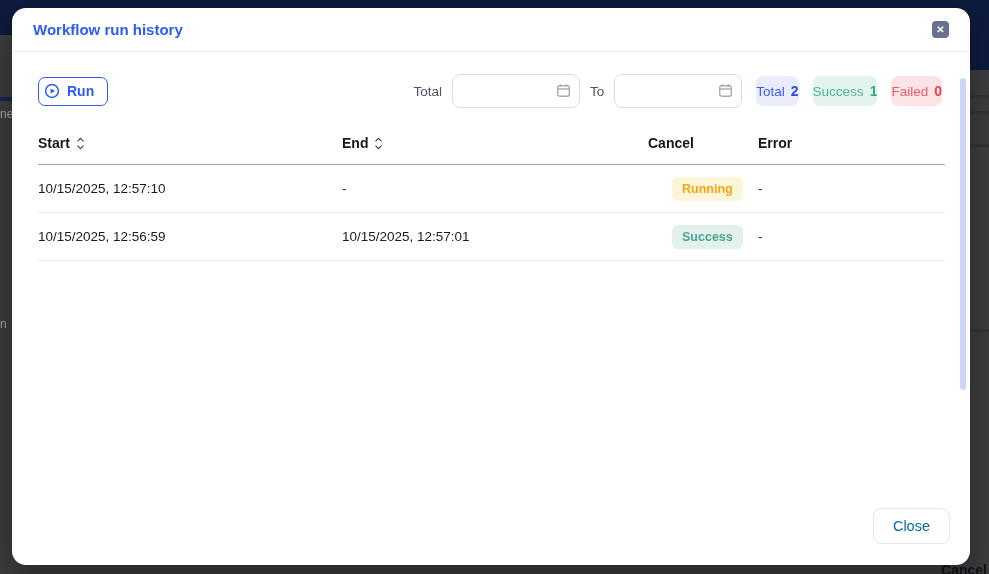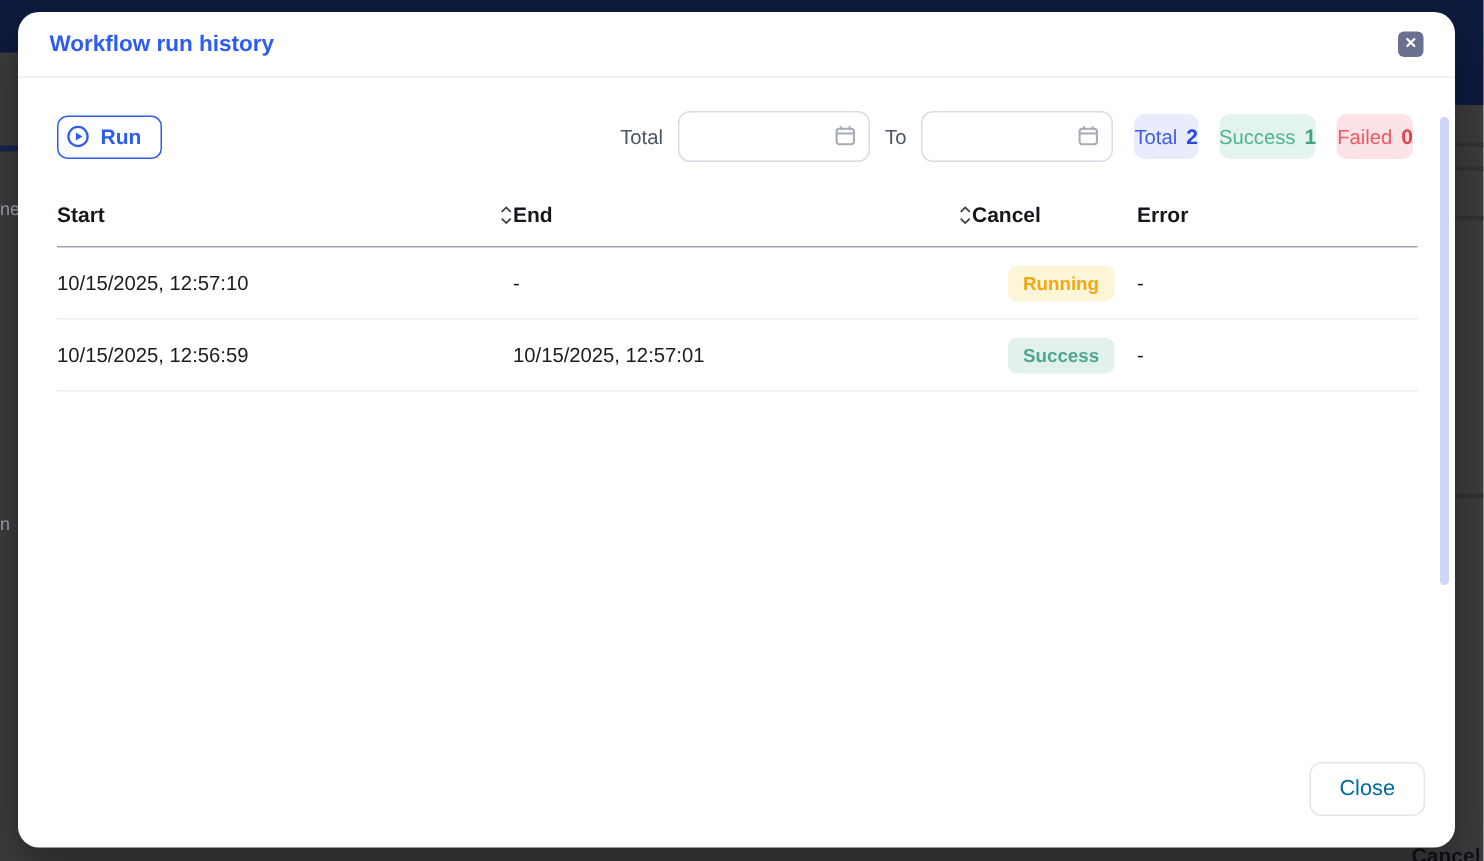--- a/index.html
+++ b/index.html
@@ -9,21 +9,21 @@
     position: relative; overflow: hidden;
     background: #3d3d40;
     font-family: "Liberation Sans", sans-serif;
     -webkit-font-smoothing: antialiased;
   }
 
   
   .bg-topbar { position: absolute; top: 0; left: 0; width: 989px; height: 70px; background: #0d1b3e; }
   .bg-left-patch { position: absolute; top: 35px; left: 0; width: 12px; height: 35px; background: #3d3d40; }
   .bg-left-band { position: absolute; top: 97px; left: 0; width: 12px; height: 4px; background: #17244e; }
-  .bg-frag { position: absolute; color: #a3a7ad; font-size: 12px; line-height: 14px; margin-top: 25px; }
+  .bg-frag { position: absolute; color: #a3a7ad; font-size: 12px; line-height: 14px; }
   .bg-frag-ne { top: 107px; left: 0; }
   .bg-frag-n { top: 317px; left: 0; }
   .bg-rline { position: absolute; right: 0; width: 19px; height: 3px; background: #343437; }
   .bg-cancel { position: absolute; bottom: -4px; right: 2px; color: #111217; font-size: 14px; font-weight: 700; }
 
   
   .modal {
     position: absolute; left: 12px; top: 8px;
     width: 958px; height: 557px;
     background: #ffffff; border-radius: 14px;
@@ -76,21 +76,20 @@
   .badge-failed  { background: #fce4e6; color: #ee5a64; }
   .badge-failed  .count { color: #e8414e; }
 
   
   .table { margin-right: 7px; }
   .thead { display: flex; align-items: center; border-bottom: 1px solid #9ea3ab; }
   .th {
     display: flex; align-items: center; gap: 6px;
     font-size: 14px; font-weight: 700; color: #14171c;
     padding: 10px 0 13px;
-    justify-content: space-between;
   }
   .col-start  { width: 304px; }
   .col-end    { width: 306px; }
   .col-status { width: 110px; }
   .col-error  { flex: 1; }
   .sort-icon { display: inline-flex; flex-direction: column; gap: 1px; }
   .trow {
     display: flex; align-items: center; height: 48px;
     border-bottom: 1px solid #e8eaed;
     font-size: 13.5px; color: #191c22;

